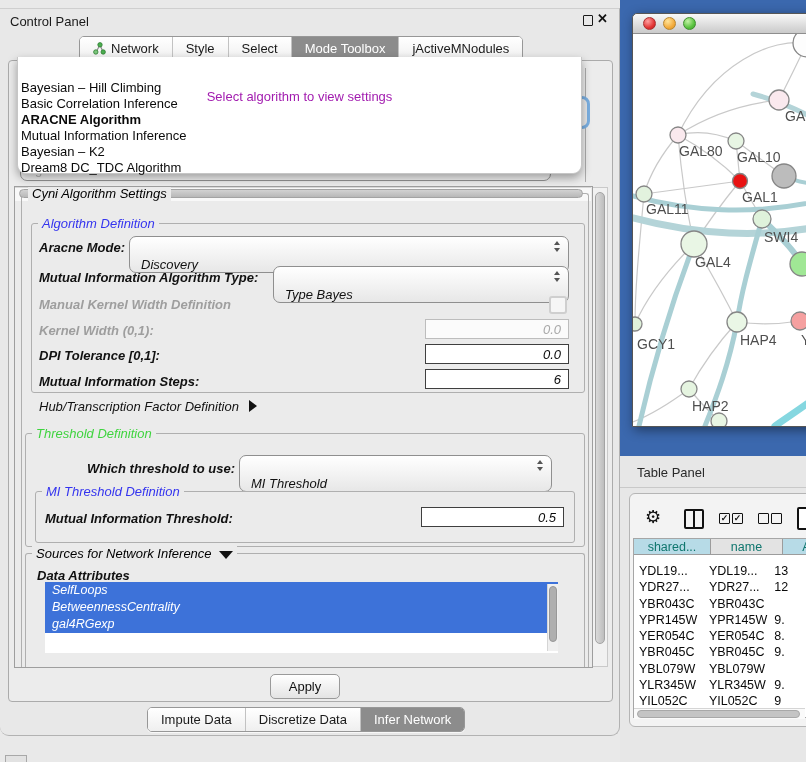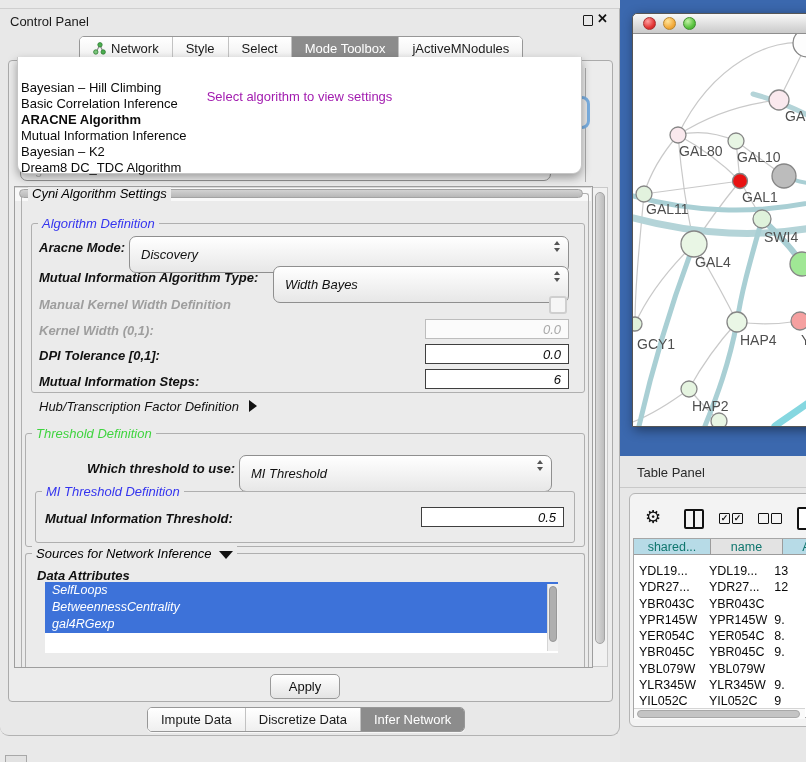--- a/index.html
+++ b/index.html
@@ -65,21 +65,21 @@
   .legend{position:absolute;background:#EBEBEB;padding:0 4px;font-size:13px;white-space:nowrap;z-index:2;}
   .legend.blue{color:#3434EF;}
   .legend.green{color:#3FD43F;}
 
   .lbl{position:absolute;font-size:13px;color:#111;white-space:nowrap;}
   .lbl.b{font-weight:bold;}
   .lbl.dis{color:#9E9E9E;font-weight:bold;}
 
   .combo{position:absolute;height:37px;border:1px solid #8F8F8F;border-radius:7px;
     background:linear-gradient(#FFFFFF,#E7E7E7);box-sizing:border-box;
-    display:flex;align-items:center;padding:0 24px 0 11px;font-size:13px;color:#111;}
+    display:flex;align-items:flex-end;padding:0 24px 0 11px;font-size:13px;color:#111;}
   .combo .arrows{position:absolute;right:8px;top:4px;display:flex;flex-direction:column;gap:3px;}
   .combo .tri-up{width:0;height:0;border-left:3.5px solid transparent;border-right:3.5px solid transparent;border-bottom:4px solid #555;}
   .combo .tri-dn{width:0;height:0;border-left:3.5px solid transparent;border-right:3.5px solid transparent;border-top:4px solid #555;}
 
   .field{position:absolute;height:20px;background:#FFFFFF;border:1px solid #3F3F3F;
     box-sizing:border-box;font-size:13px;color:#0A0A0A;display:flex;align-items:center;
     justify-content:flex-end;padding:0 7px;}
   .field.dis{border:1px solid #BDBDBD;background:#FBFBFB;color:#A8A8A8;}
 
   .checkbox{position:absolute;width:14px;height:14px;border:2px solid #CFCFCF;border-radius:3px;background:#F6F6F6;}
@@ -211,21 +211,21 @@
     <div class="combo" style="left:114px;top:49px;width:440px;">
       <span>Discovery</span>
       <span class="arrows">
           <span class="tri-up"></span>
           <span class="tri-dn"></span>
         </span>
     </div>
 
     <div class="lbl b" style="left:24px;top:83px;">Mutual Information Algorithm Type:</div>
     <div class="combo" style="left:258px;top:79px;width:296px;">
-      <span>Width Bayes</span>
+      <span>Type Bayes</span>
       <span class="arrows">
           <span class="tri-up"></span>
           <span class="tri-dn"></span>
         </span>
     </div>
 
     <div class="lbl dis" style="left:24px;top:110px;">Manual Kernel Width Definition</div>
     <div class="checkbox" style="left:534px;top:109px;"></div>
 
     <div class="lbl dis" style="left:24px;top:136px;">Kernel Width (0,1):</div>

